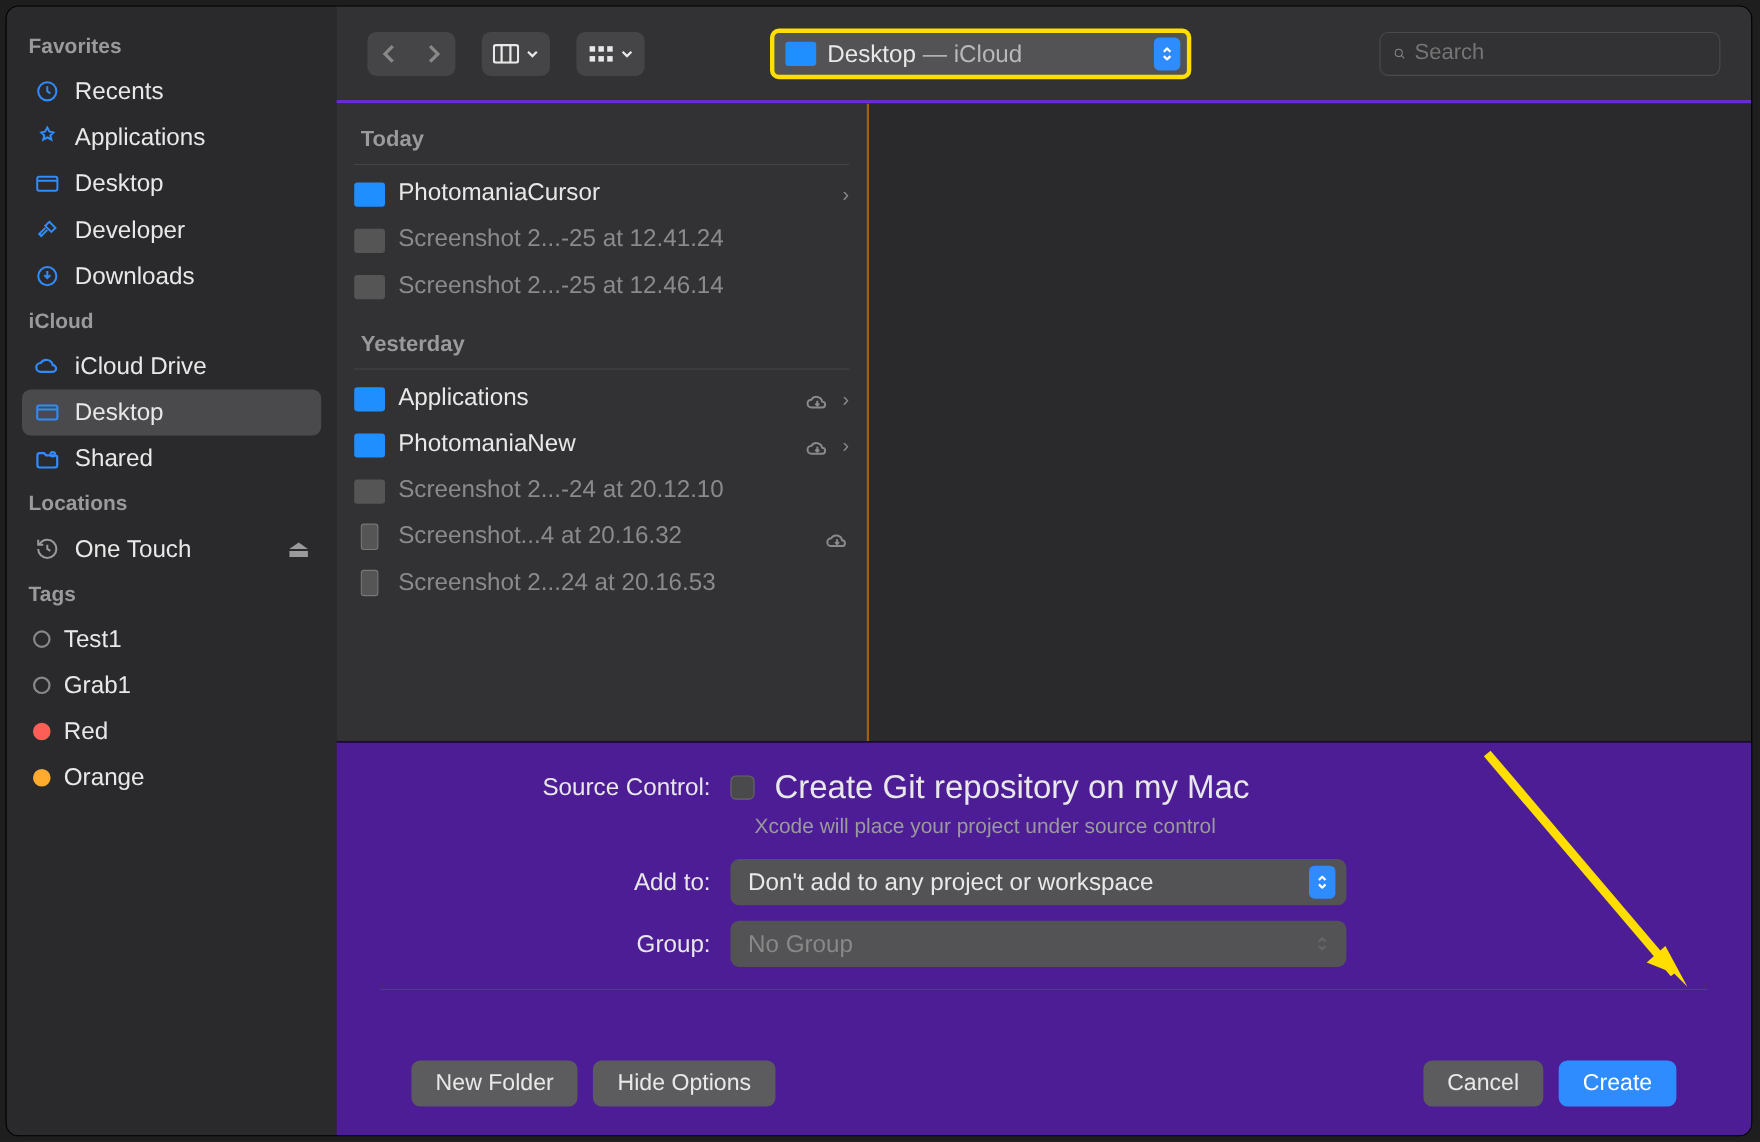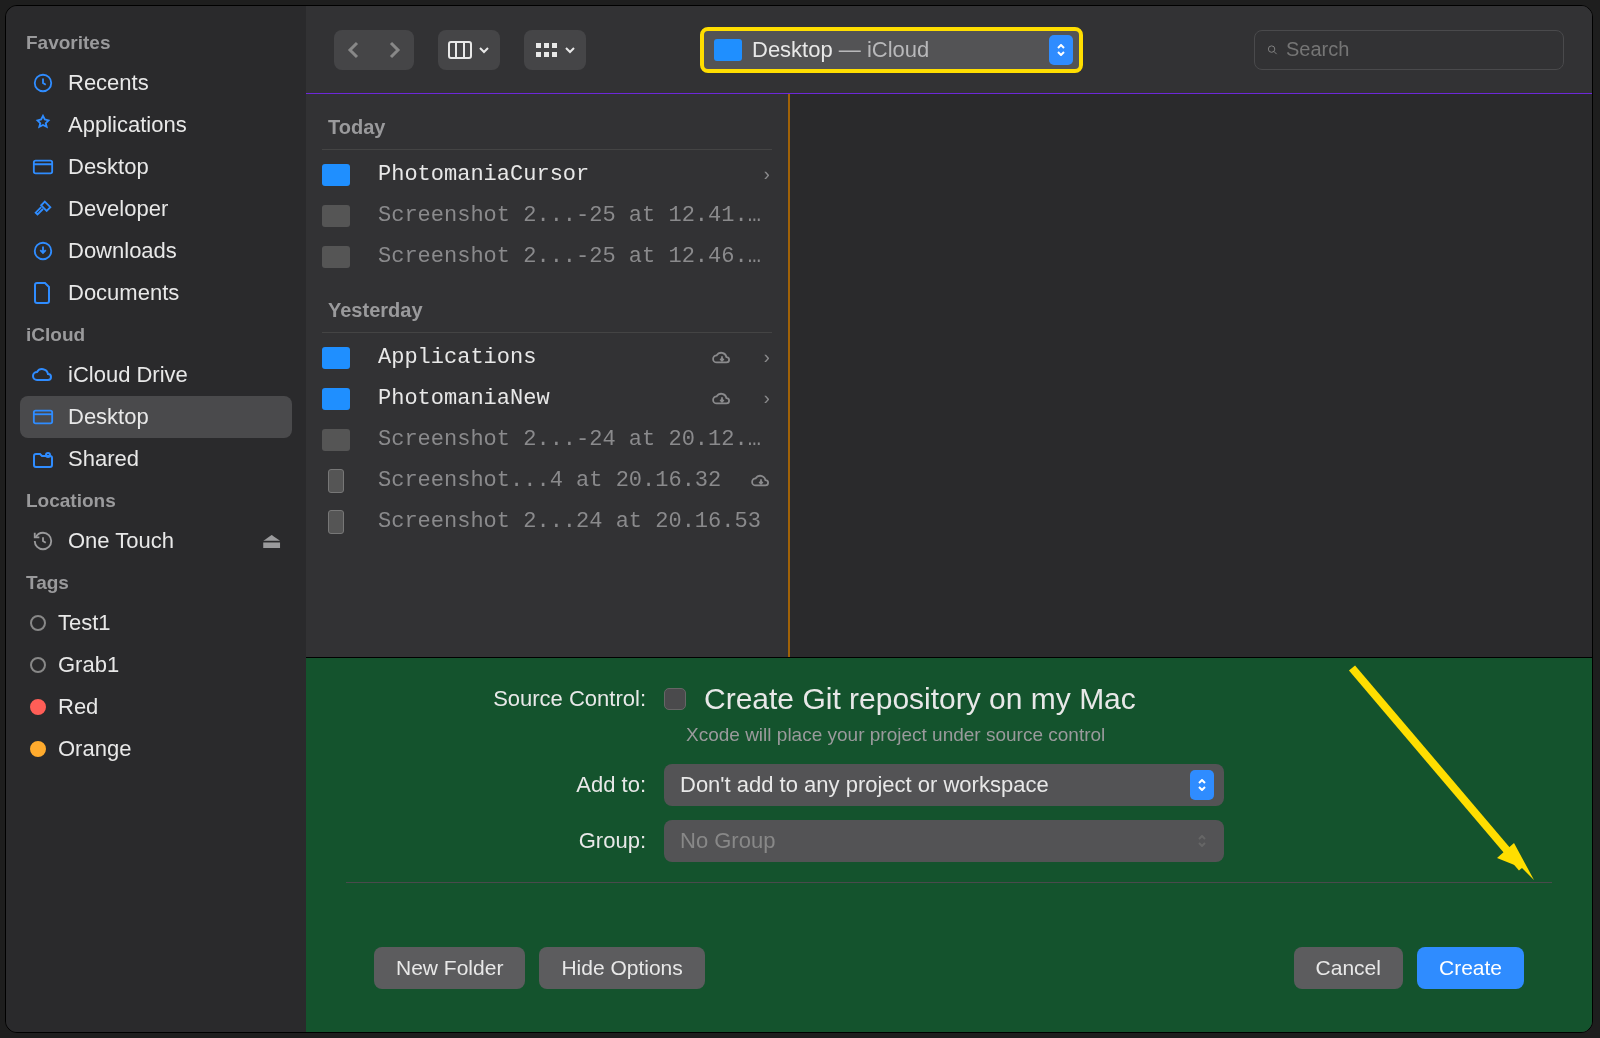--- a/index.html
+++ b/index.html
@@ -12,49 +12,49 @@
     .sidebar-item { display: flex; align-items: center; gap: 12px; padding: 8px 10px; border-radius: 8px; color: #e8e8e8; font-size: 22px; cursor: default; }
     .sidebar-item.active { background: #4a4a4c; }
     .sidebar-item .icon { width: 26px; height: 26px; display: flex; align-items: center; justify-content: center; color: #2f8cff; flex-shrink: 0; }
     .sidebar-item .eject { margin-left: auto; color: #9a9a9c; }
     .tag-dot { width: 16px; height: 16px; border-radius: 50%; border: 2px solid #888; flex-shrink: 0; }
     .tag-dot.red { background: #ff5e57; border-color: #ff5e57; }
     .tag-dot.orange { background: #ffab2e; border-color: #ffab2e; }
 
     
     .main { flex: 1; display: flex; flex-direction: column; background: #2a2a2c; }
-    .toolbar { height: 88px; display: flex; align-items: center; gap: 24px; padding: 0 28px; background: #323234; border-bottom: 1px solid #6d28d9; }
+    .toolbar { height: 88px; display: flex; align-items: center; gap: 24px; padding: 0 28px; background: #323234; border-bottom: 3px solid #6d28d9; }
     .nav-group { display: flex; background: #454547; border-radius: 8px; overflow: hidden; }
     .nav-btn { width: 40px; height: 40px; display: flex; align-items: center; justify-content: center; background: transparent; border: none; color: #888; }
     .view-btn { height: 40px; padding: 0 10px; background: #454547; border: none; border-radius: 8px; display: flex; align-items: center; gap: 6px; color: #e8e8e8; }
     .path-popup { flex: 0 0 auto; margin-left: 90px; display: flex; align-items: center; height: 46px; background: #535355; border-radius: 8px; padding: 0 6px 0 10px; gap: 10px; border: 4px solid #ffde00; position: relative; }
     .path-popup .folder-thumb { width: 28px; height: 22px; background: #1f8fff; border-radius: 3px; position: relative; }
     .path-popup .path-text { font-size: 22px; color: #e8e8e8; white-space: nowrap; }
     .path-popup .path-sub { color: #b8b8ba; }
     .path-popup .selectors { width: 24px; height: 30px; background: #2f8cff; border-radius: 5px; display: flex; flex-direction: column; align-items: center; justify-content: center; color: white; margin-left: 110px; }
     .search-wrap { margin-left: auto; width: 310px; height: 40px; background: transparent; border: 1px solid #4a4a4c; border-radius: 8px; display: flex; align-items: center; gap: 8px; padding: 0 12px; color: #888; justify-content: center; }
     .search-wrap input { flex: 1; background: transparent; border: none; color: #e8e8e8; font-size: 20px; outline: none; }
 
     
     .browser { flex: 1; display: flex; background: #323234; overflow: hidden; }
     .col { width: 484px; border-right: 2px solid #a16207; overflow-y: auto; }
     .col-section-title { color: #9a9a9c; font-size: 20px; font-weight: 600; padding: 22px 22px 10px; }
-    .row { display: flex; align-items: center; gap: 28px; padding: 8px 16px; font-size: 22px; color: #e8e8e8; font-family: Liberation Mono, monospace; }
+    .row { display: flex; align-items: flex-end; gap: 12px; padding: 8px 16px; font-size: 22px; color: #e8e8e8; }
     .row.dim { color: #8a8a8c; }
     .row .thumb { width: 28px; height: 22px; flex-shrink: 0; border-radius: 3px; }
     .row .thumb.folder { background: #1f8fff; }
     .row .thumb.file { background: #555; }
     .row .thumb.phone { background: #555; width: 16px; height: 24px; border-radius: 3px; border: 1px solid #777; margin: 0 6px; }
     .row .name { flex: 1; white-space: nowrap; overflow: hidden; text-overflow: ellipsis; }
     .row .chev { color: #8a8a8c; font-size: 18px; }
     .row .cloud { color: #8a8a8c; }
     .detail-pane { flex: 1; background: #2a2a2c; }
 
     
-    .options { background: #14532d; border-top: 1px solid #000; padding: 24px 40px 17px; }
+    .options { background: #4c1d95; border-top: 1px solid #000; padding: 24px 40px 0; }
     .form-row { display: flex; align-items: center; gap: 18px; margin-bottom: 14px; }
     .form-label { width: 300px; text-align: right; font-size: 22px; color: #e8e8e8; }
     .checkbox { width: 22px; height: 22px; border-radius: 5px; background: #4a4a4c; border: 1px solid #666; flex-shrink: 0; }
     .form-text { font-size: 30px; color: #e8e8e8; }
     .subtext { margin-left: 340px; color: #9a9a9c; font-size: 19px; margin-top: -6px; margin-bottom: 18px; }
     .select { height: 42px; background: #535355; border: none; border-radius: 8px; display: flex; align-items: center; padding: 0 10px 0 16px; font-size: 22px; color: #e8e8e8; width: 560px; position: relative; }
     .select.disabled { color: #888; }
     .select .selectors { width: 24px; height: 30px; background: #2f8cff; border-radius: 5px; display: flex; flex-direction: column; align-items: center; justify-content: center; color: white; margin-left: auto; }
     .select.disabled .selectors { background: transparent; color: #666; }
 
@@ -114,28 +114,20 @@
       <span>Developer</span>
     </div>
     <div class="sidebar-item">
       <span class="icon">
           <svg width="22" height="22" viewBox="0 0 24 24" fill="none" stroke="currentColor" stroke-width="2">
             <circle cx="12" cy="12" r="9"></circle>
             <path d="M12 7v7m-3-3l3 3 3-3"></path>
           </svg>
         </span>
       <span>Downloads</span>
-    </div>
-    <div class="sidebar-item">
-      <span class="icon">
-          <svg width="20" height="24" viewBox="0 0 20 24" fill="none" stroke="currentColor" stroke-width="2">
-            <path d="M4 2h8l4 4v14a2 2 0 01-2 2H4a2 2 0 01-2-2V4a2 2 0 012-2z"></path>
-          </svg>
-        </span>
-      <span>Documents</span>
     </div>
 
     <div class="sidebar-section-title">iCloud</div>
     <div class="sidebar-item">
       <span class="icon">
           <svg width="24" height="18" viewBox="0 0 24 18" fill="none" stroke="currentColor" stroke-width="2">
             <path d="M6 14a4 4 0 010-8 6 6 0 0111 2 3 3 0 010 6H6z"></path>
           </svg>
         </span>
       <span>iCloud Drive</span>

